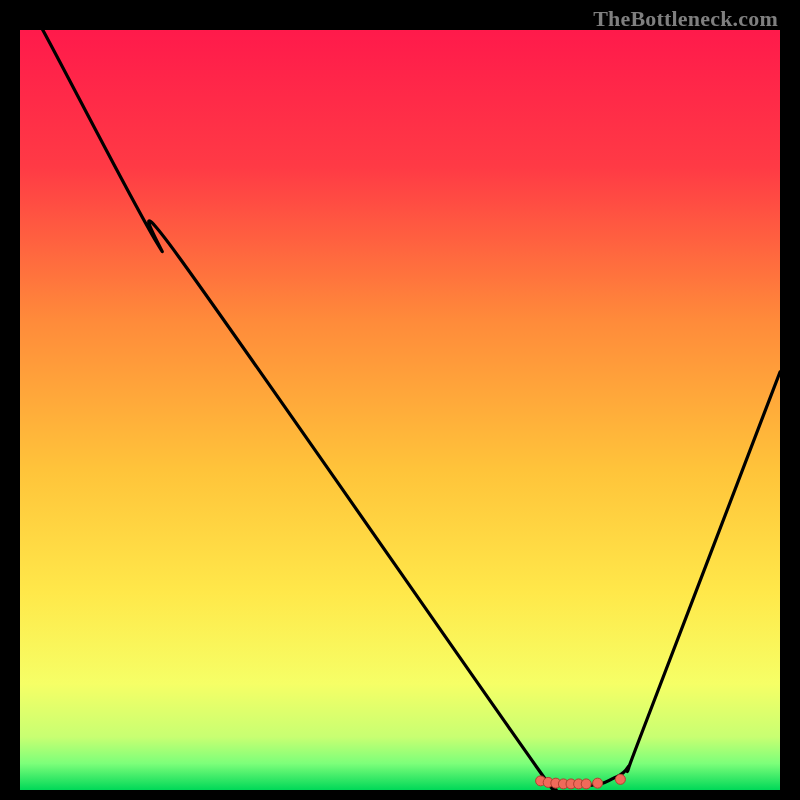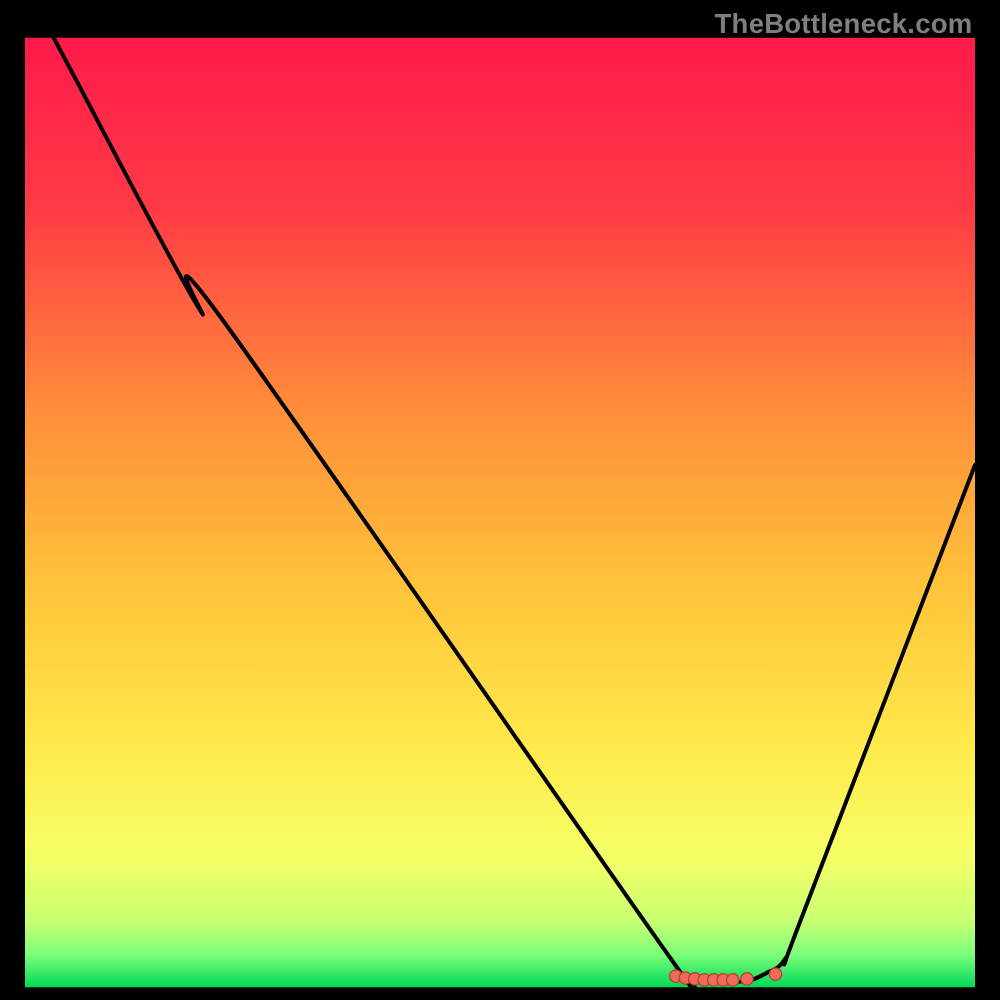--- a/index.html
+++ b/index.html
@@ -28,20 +28,21 @@
   }
   .watermark {
     position: absolute;
     top: 6px;
     right: 22px;
     color: #7f7f7f;
     font-size: 22px;
     font-weight: 600;
     letter-spacing: 0.2px;
     user-select: none;
+    font-family: Liberation Serif, serif;
   }
 </style>
 </head>
 <body>
 
 <div class="watermark">TheBottleneck.com</div>
 
 <div class="frame">
   <svg class="plot-area" viewBox="0 0 760 760" preserveAspectRatio="none">
     <defs>

